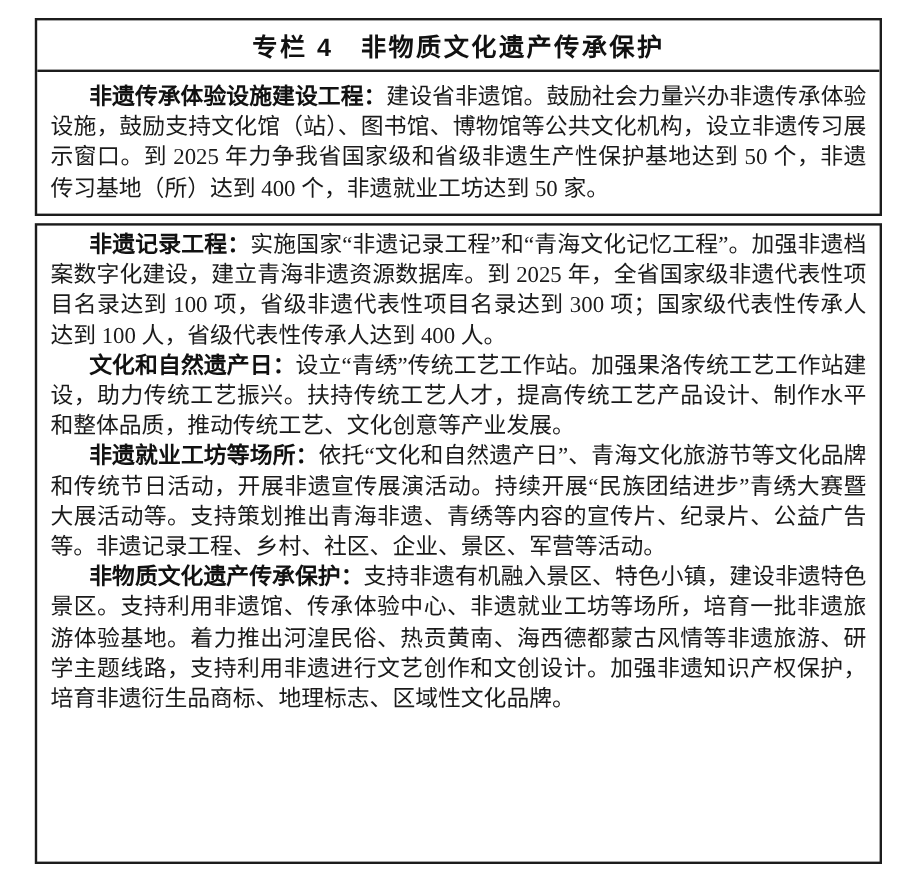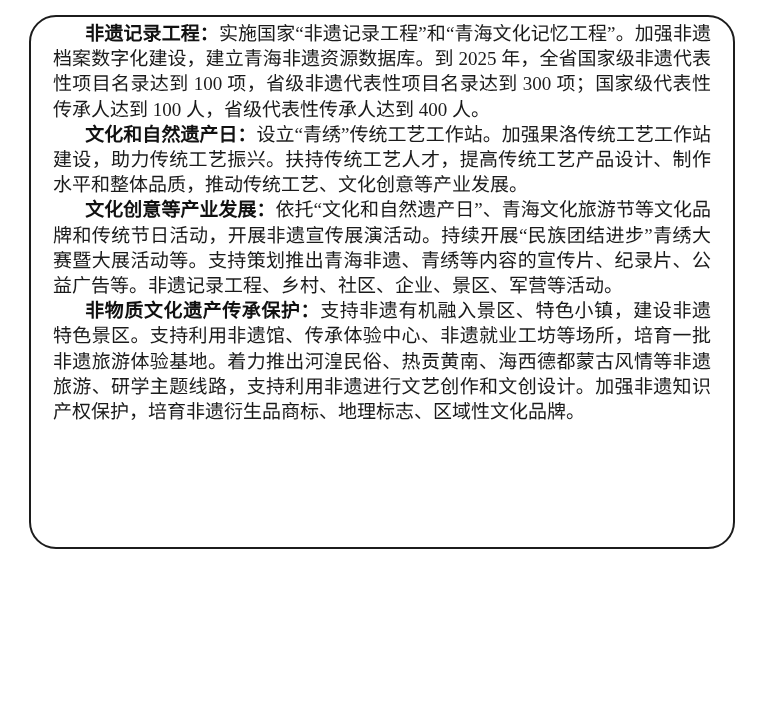--- a/index.html
+++ b/index.html
@@ -44,23 +44,22 @@
     font-weight: 700;
     font-size: 21px;
     letter-spacing: 2px;
     color: #111;
   }
   .box-body {
     padding: 9px 11px 0 11px;
   }
   .box-bottom {
     height: 534px;
-    padding: 4px 22px;
+    padding: 4px 11px;
     overflow: hidden;
-    border-radius: 27px;
   }
   p.para {
     margin: 0;
     font-size: 19px;
     line-height: 25.2px;
     text-align: justify;
     text-justify: inter-ideograph;
     text-indent: 1.7em;
     word-break: break-all;
   }
@@ -68,26 +67,34 @@
     font-family: "Liberation Sans", "DejaVu Sans", sans-serif;
     font-weight: 700;
     color: #111;
   }
 </style>
 </head>
 <body>
 
 <div class="page">
 
+  <section class="box box-top">
+    <header class="title-row">
+      <h1 class="panel-title">专栏 4　非物质文化遗产传承保护</h1>
+    </header>
+    <div class="box-body">
+      <p class="para"><span class="lead">非遗传承体验设施建设工程：</span><span>建设省非遗馆。鼓励社会力量兴办非遗传承体验设施，鼓励支持文化馆（站）、图书馆、博物馆等公共文化机构，设立非遗传习展示窗口。到 2025 年力争我省国家级和省级非遗生产性保护基地达到 50 个，非遗传习基地（所）达到 400 个，非遗就业工坊达到 50 家。</span></p>
+    </div>
+  </section>
 
   <section class="box box-bottom">
     <p class="para"><span class="lead">非遗记录工程：</span><span>实施国家“非遗记录工程”和“青海文化记忆工程”。加强非遗档案数字化建设，建立青海非遗资源数据库。到 2025 年，全省国家级非遗代表性项目名录达到 100 项，省级非遗代表性项目名录达到 300 项；国家级代表性传承人达到 100 人，省级代表性传承人达到 400 人。</span></p>
 
 
     <p class="para"><span class="lead">文化和自然遗产日：</span><span>设立“青绣”传统工艺工作站。加强果洛传统工艺工作站建设，助力传统工艺振兴。扶持传统工艺人才，提高传统工艺产品设计、制作水平和整体品质，推动传统工艺、文化创意等产业发展。</span></p>
 
 
-    <p class="para"><span class="lead">文化创意等产业发展：</span><span>依托“文化和自然遗产日”、青海文化旅游节等文化品牌和传统节日活动，开展非遗宣传展演活动。持续开展“民族团结进步”青绣大赛暨大展活动等。支持策划推出青海非遗、青绣等内容的宣传片、纪录片、公益广告等。非遗记录工程、乡村、社区、企业、景区、军营等活动。</span></p>
+    <p class="para"><span class="lead">非遗就业工坊等场所：</span><span>依托“文化和自然遗产日”、青海文化旅游节等文化品牌和传统节日活动，开展非遗宣传展演活动。持续开展“民族团结进步”青绣大赛暨大展活动等。支持策划推出青海非遗、青绣等内容的宣传片、纪录片、公益广告等。非遗记录工程、乡村、社区、企业、景区、军营等活动。</span></p>
 
     <p class="para"><span class="lead">非物质文化遗产传承保护：</span><span>支持非遗有机融入景区、特色小镇，建设非遗特色景区。支持利用非遗馆、传承体验中心、非遗就业工坊等场所，培育一批非遗旅游体验基地。着力推出河湟民俗、热贡黄南、海西德都蒙古风情等非遗旅游、研学主题线路，支持利用非遗进行文艺创作和文创设计。加强非遗知识产权保护，培育非遗衍生品商标、地理标志、区域性文化品牌。</span></p>
   </section>
 
 </div>
 
 </body></html>

